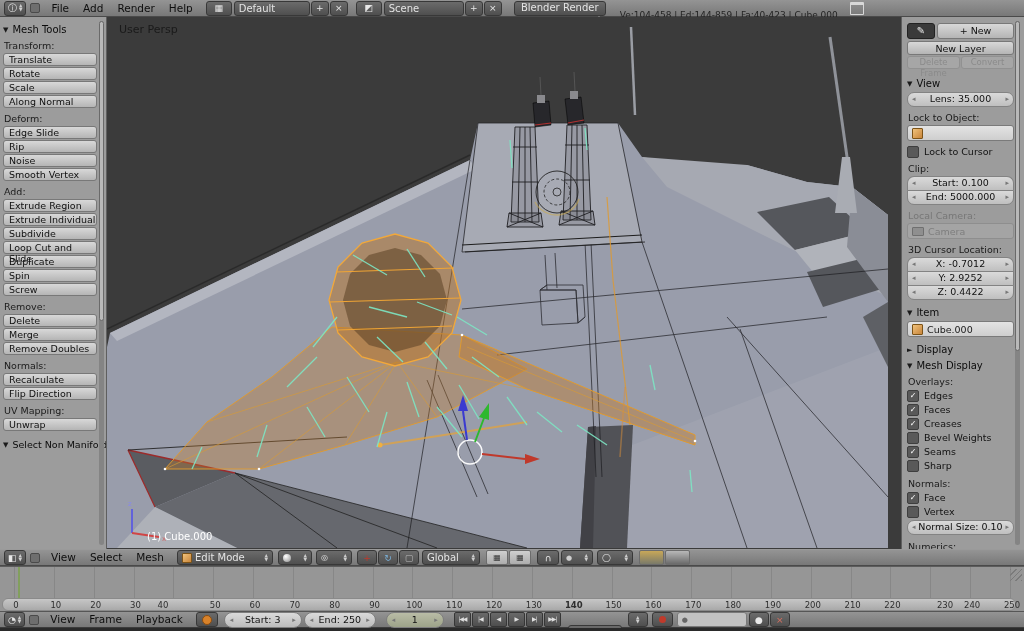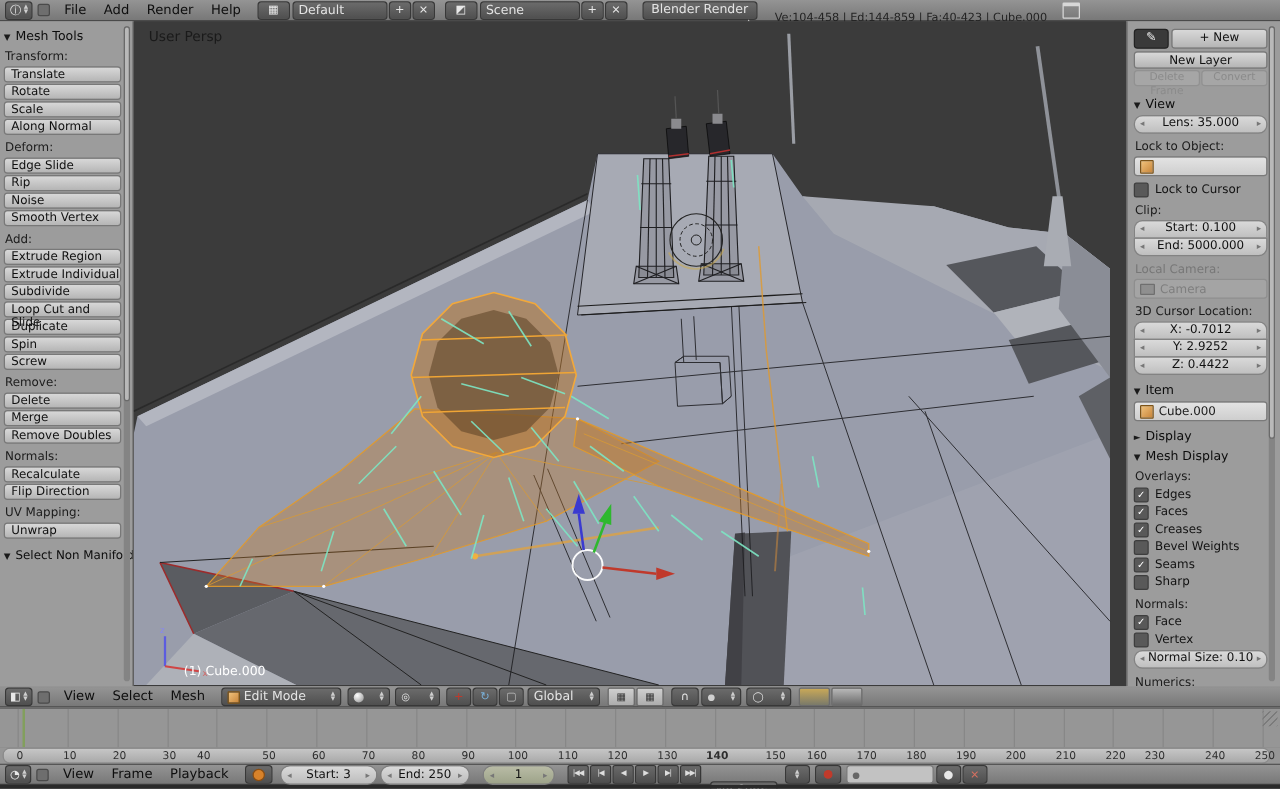--- a/index.html
+++ b/index.html
@@ -580,29 +580,29 @@
         <div class="tick" style="left: 197.2px;">50</div>
         <div class="tick" style="left: 237.04px;">60</div>
         <div class="tick" style="left: 276.88px;">70</div>
         <div class="tick" style="left: 316.72px;">80</div>
         <div class="tick" style="left: 356.56px;">90</div>
         <div class="tick" style="left: 396.4px;">100</div>
         <div class="tick" style="left: 436.24px;">110</div>
         <div class="tick" style="left: 476.08px;">120</div>
         <div class="tick" style="left: 515.92px;">130</div>
         <div class="tick" style="left: 555.76px; font-weight: bold;">140</div>
-        <div class="tick" style="left: 595.6px; text-align: right;">150</div>
+        <div class="tick" style="left: 595.6px;">150</div>
         <div class="tick" style="left: 635.44px;">160</div>
         <div class="tick" style="left: 675.28px;">170</div>
         <div class="tick" style="left: 715.12px;">180</div>
         <div class="tick" style="left: 754.96px;">190</div>
         <div class="tick" style="left: 794.8px;">200</div>
         <div class="tick" style="left: 834.64px;">210</div>
         <div class="tick" style="left: 874.48px;">220</div>
-        <div class="tick" style="left: 906px;">230</div>
+        <div class="tick" style="left: 927px;">230</div>
         <div class="tick" style="left: 954.16px;">240</div>
         <div class="tick" style="left: 994px;">250</div>
       </div>
   </div>
   <div id="tl-header">
     <span class="icon-btn" style="margin-left:4px;">
       <span>◔</span>
       <span class="updn">
           <span>▲</span>
           <span>▼</span>

